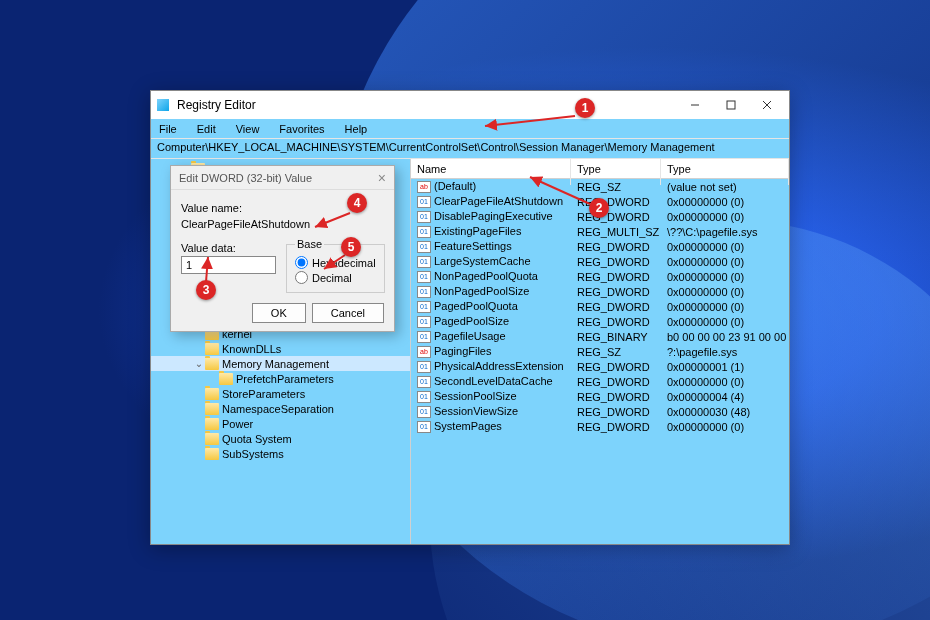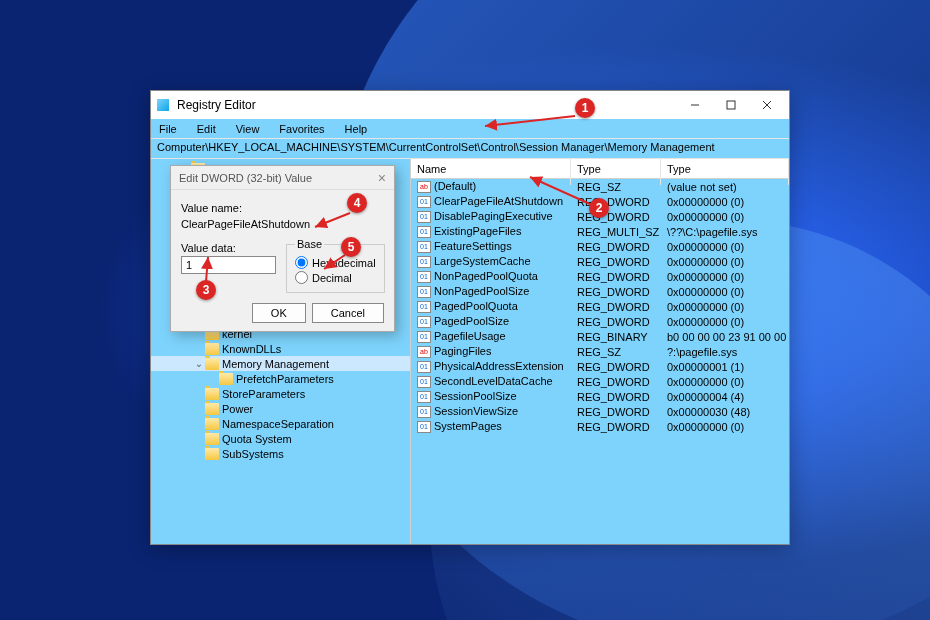--- a/index.html
+++ b/index.html
@@ -178,26 +178,26 @@
           <span class="tree-label">PrefetchParameters</span>
         </div>
         <div class="tree-row" style="padding-left: 42px;">
           <span class="tree-toggle"></span>
           <span class="tree-icon"></span>
           <span class="tree-label">StoreParameters</span>
         </div>
         <div class="tree-row" style="padding-left: 42px;">
           <span class="tree-toggle"></span>
           <span class="tree-icon"></span>
+          <span class="tree-label">NamespaceSeparation</span>
+        </div>
+        <div class="tree-row" style="padding-left: 42px;">
+          <span class="tree-toggle"></span>
+          <span class="tree-icon"></span>
           <span class="tree-label">Power</span>
-        </div>
-        <div class="tree-row" style="padding-left: 42px;">
-          <span class="tree-toggle"></span>
-          <span class="tree-icon"></span>
-          <span class="tree-label">NamespaceSeparation</span>
         </div>
         <div class="tree-row" style="padding-left: 42px;">
           <span class="tree-toggle"></span>
           <span class="tree-icon"></span>
           <span class="tree-label">Quota System</span>
         </div>
         <div class="tree-row" style="padding-left: 42px;">
           <span class="tree-toggle"></span>
           <span class="tree-icon"></span>
           <span class="tree-label">SubSystems</span>

